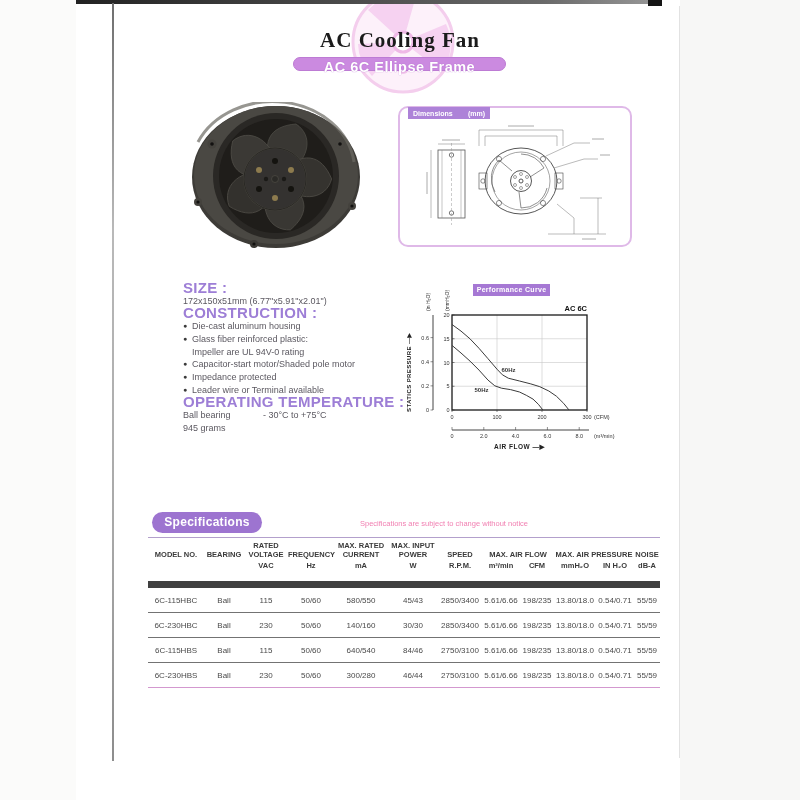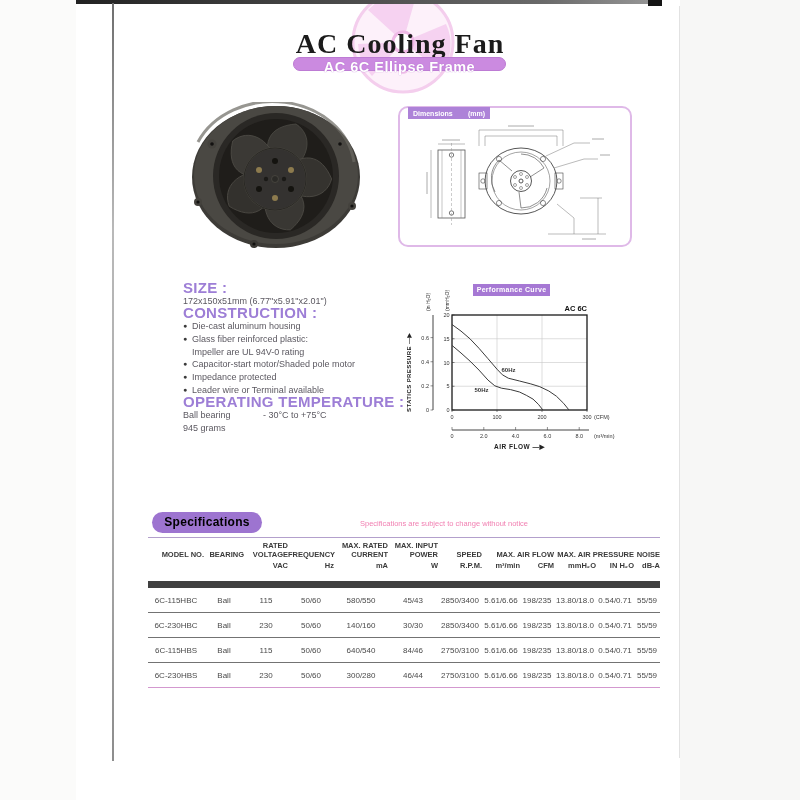--- a/index.html
+++ b/index.html
@@ -5,46 +5,46 @@
   html,body{margin:0;padding:0;}
   body{width:800px;height:800px;position:relative;background:#fbfbfa;font-family:"Liberation Sans",sans-serif;overflow:hidden;}
   .abs{position:absolute;}
   #paper{left:76px;top:0;width:604px;height:800px;background:#ffffff;}
   #bg-right{left:680px;top:0;width:120px;height:800px;background:#f7f7f6;}
   #scan-top{left:76px;top:0;width:586px;height:4px;background:linear-gradient(90deg,#222 0%,#4a4a4a 45%,#6a6a6a 80%,#9a9a9a 100%);}
   #scan-top-blob{left:648px;top:0;width:14px;height:6px;background:#151515;}
   #scan-left{left:112px;top:3px;width:2px;height:758px;background:linear-gradient(180deg,#6f6f6f,#b9b9b9 30%,#a8a8a8 70%,#8d8d8d);}
   #scan-right{left:679px;top:6px;width:1px;height:752px;background:#e2e2e2;}
 
-  #page-title{left:200px;top:28px;width:400px;text-align:center;font-family:"Liberation Serif",serif;font-weight:bold;font-size:28px;letter-spacing:1px;color:#1b1b1b;}
+  #page-title{left:200px;top:28px;width:400px;text-align:center;font-family:"Liberation Serif",serif;font-weight:bold;font-size:21px;letter-spacing:1px;color:#1b1b1b;}
   #subtitle-badge{left:293px;top:57px;width:213px;height:14px;box-sizing:border-box;background:#cb8ae0;border:1.5px solid #bd7bd4;border-radius:12px;color:#fff;font-weight:bold;font-size:14.5px;line-height:19px;text-align:center;letter-spacing:.5px;text-shadow:0 0 1px #a55cc2;}
 
   #dim-panel{left:398px;top:106px;width:234px;height:141px;box-sizing:border-box;border:2px solid #dfb9e8;border-radius:10px;background:#fff;}
   #dim-badge{left:408px;top:107px;width:82px;height:12px;background:#ad82d8;color:#fff;font-size:7px;font-weight:bold;display:flex;justify-content:space-between;align-items:center;padding:0 5px;box-sizing:border-box;}
 
   #left-text{left:183px;top:282px;width:225px;font-size:9px;line-height:12.7px;color:#5b5860;}
   .h-purple{color:#9d7ed6;font-weight:bold;font-size:15px;letter-spacing:.3px;}
   .cline .bullet{display:inline-block;width:9px;font-size:7px;vertical-align:1px;color:#3a3a3a;}
   .cline.cont{padding-left:9px;}
   .temp-bearing{display:inline-block;width:80px;}
 
   #perf-badge{left:473px;top:284px;width:77px;height:12px;background:#a678d4;color:#fff;font-size:7px;font-weight:bold;text-align:center;line-height:12px;letter-spacing:.3px;}
   #perf-chart{left:398px;top:273px;}
   #perf-chart text{font-family:"Liberation Sans",sans-serif;}
 
-  #spec-badge{left:152px;top:512px;width:110px;height:21px;background:#9d74d0;border-radius:11px;color:#000000;font-weight:bold;font-size:12px;text-align:center;line-height:21px;letter-spacing:.3px;}
+  #spec-badge{left:152px;top:512px;width:110px;height:21px;background:#9d74d0;border-radius:11px;color:#ffffff;font-weight:bold;font-size:12px;text-align:center;line-height:21px;letter-spacing:.3px;}
   #spec-note{left:360px;top:519px;width:300px;text-align:left;font-size:7.5px;color:#f17fb1;}
 
   #table-wrap{left:148px;top:537px;width:512px;}
   table{border-collapse:collapse;table-layout:fixed;width:512px;}
   thead tr.groups th{border-top:1.2px solid #b3a0cc;font-size:7.5px;font-weight:bold;color:#3a3a3a;line-height:8.5px;padding:4px 0 1px 0;vertical-align:bottom;}
   thead tr.units th{font-size:7.5px;font-weight:bold;color:#3a3a3a;padding:1px 0 11px 0;border-bottom:7px solid #404040;}
   tbody td{font-size:8px;color:#4a4a4a;text-align:center;height:22px;border-bottom:1px solid #737373;}
   tbody tr:last-child td{border-bottom:1.5px solid #d398cf;margin-left:26px;}
-  th{text-align:right;}
+  th{text-align:center;}
 </style>
 </head>
 <body>
 
 <div id="paper" class="abs"></div>
 <div id="bg-right" class="abs"></div>
 
 <svg class="abs" style="left:338px;top:0;" width="130" height="104" viewBox="0 0 130 104">
   <circle cx="65" cy="42" r="50" fill="#fdf0fa" stroke="#f3c9ec" stroke-width="3" opacity="0.9"></circle>
   <path d="M65 42 L30 10 A48 48 0 0 1 78 -4 Z" fill="#f4cdee" opacity="0.85"></path>

